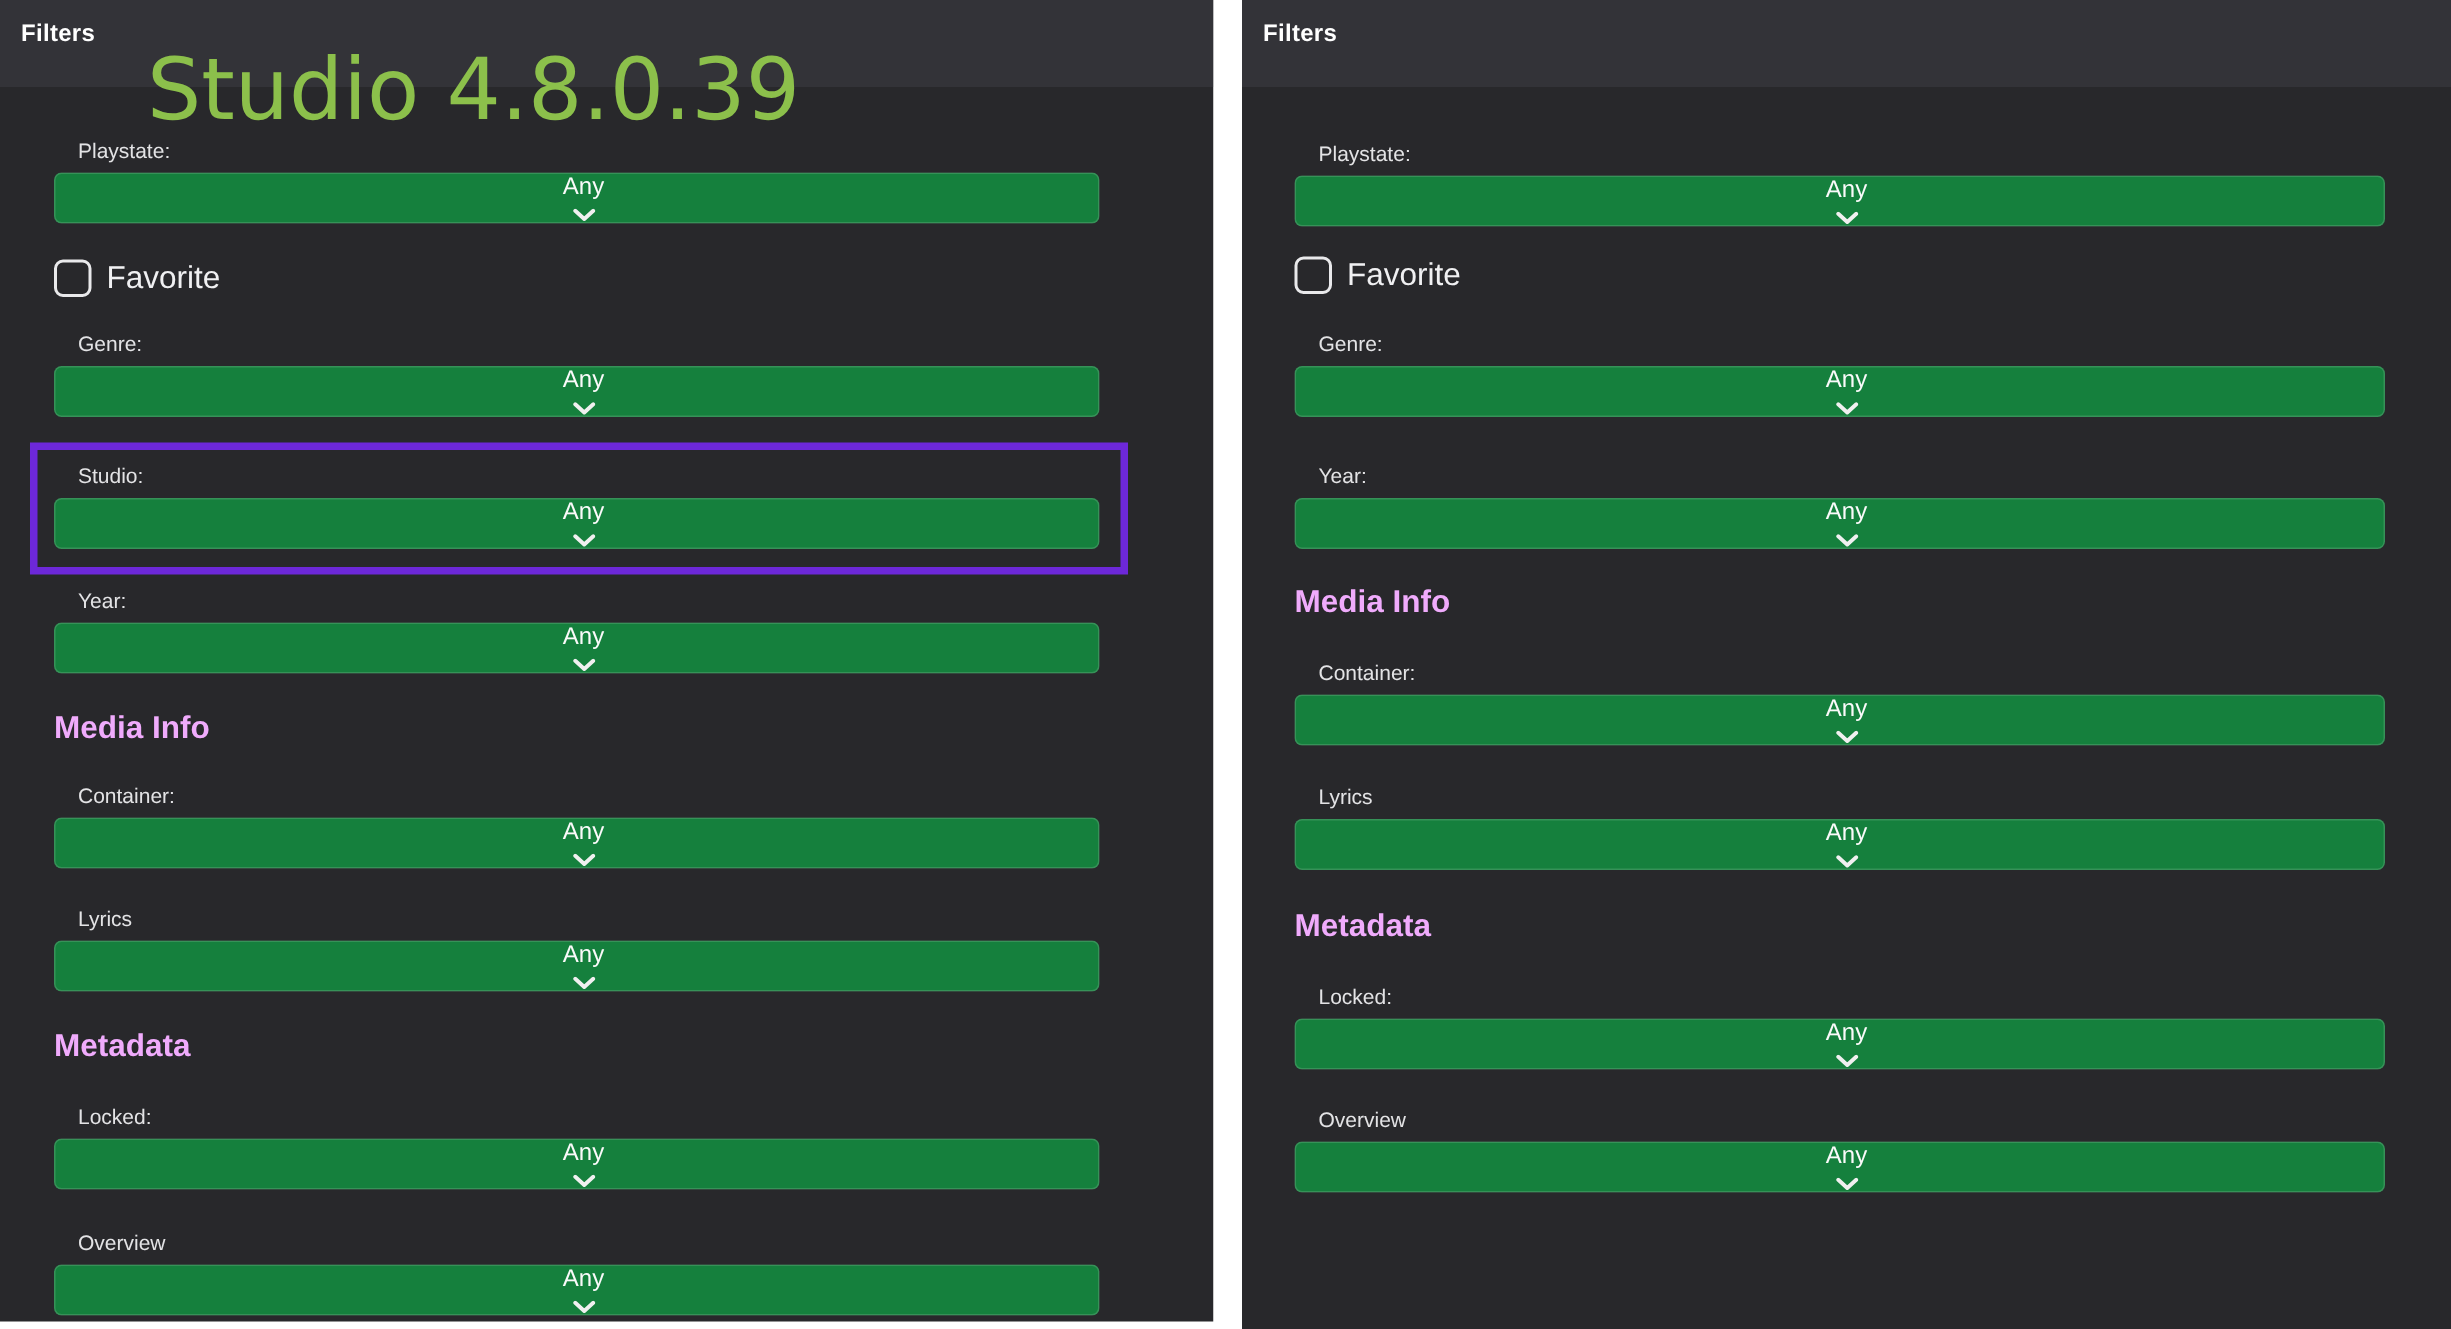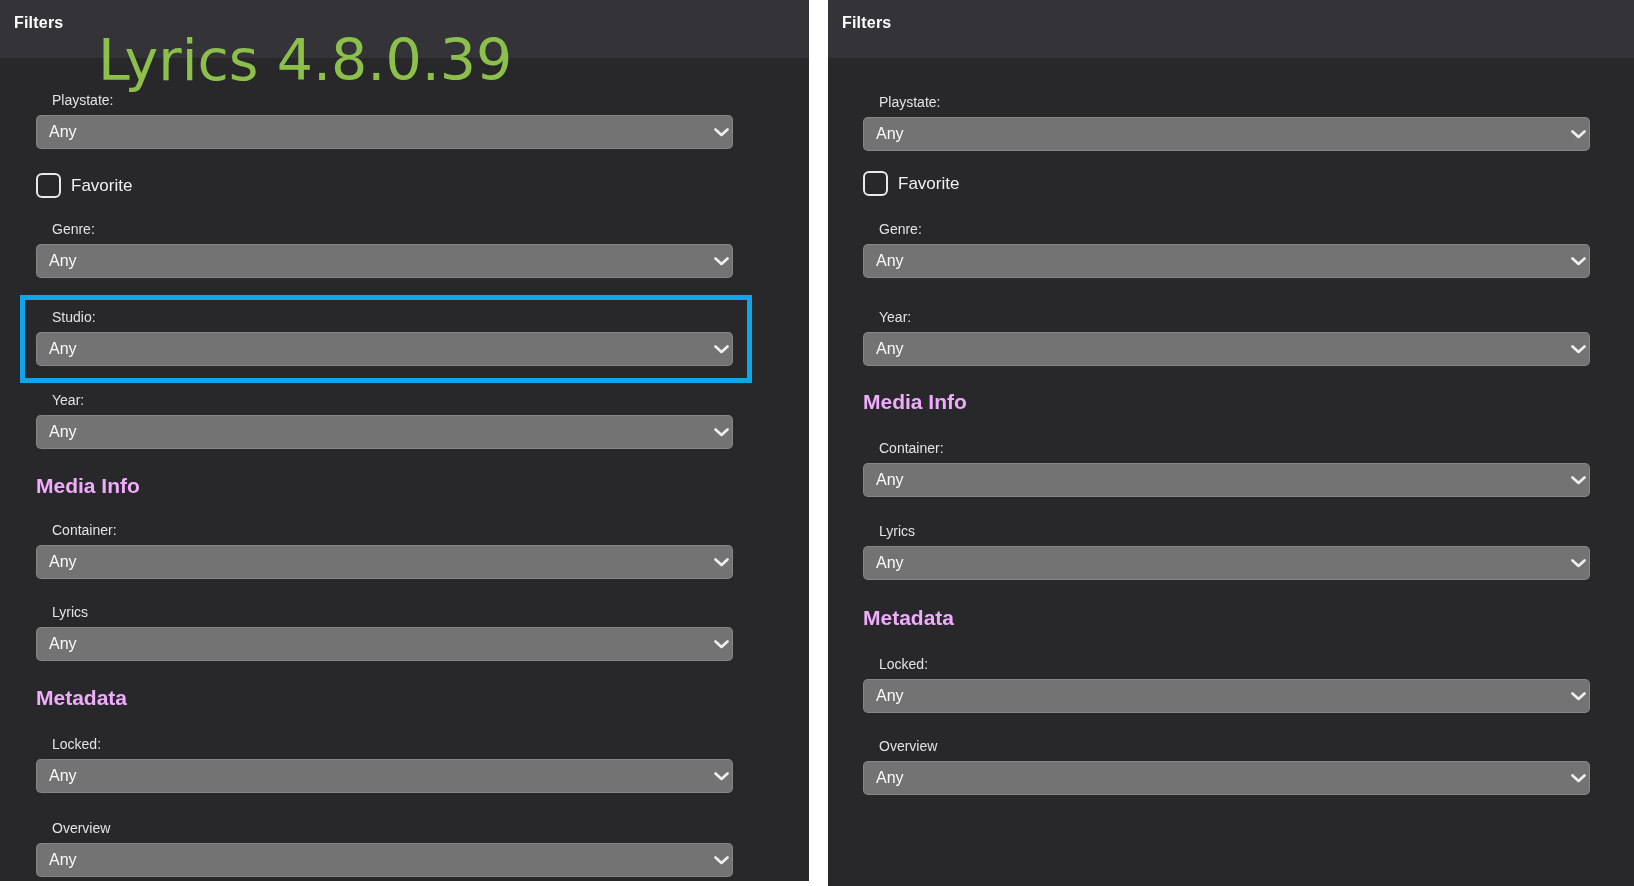--- a/index.html
+++ b/index.html
@@ -59,28 +59,29 @@
     display: block;
     color: #e3e3e5;
     font-size: 14px;
     line-height: 15px;
     margin-left: 16px;
     margin-bottom: 7px;
   }
   .select {
     height: 34px;
     width: 100%;
-    background: #737373;
+    background: #15803d;
     border: 1px solid rgba(255,255,255,0.14);
     border-radius: 5px;
     display: flex;
     align-items: center;
     justify-content: space-between;
     padding: 0 3px 0 12px;
     cursor: pointer;
+    flex-direction: column;
   }
   .select .val {
     color: #fafafa;
     font-size: 16px;
   }
   .chev { display: block; }
 
   .cb-row {
     display: flex;
     align-items: center;
@@ -88,31 +89,31 @@
   }
   .cb-box {
     width: 25px; height: 25px;
     border: 2px solid #e9e9eb;
     border-radius: 6px;
     background: transparent;
     flex: 0 0 auto;
   }
   .cb-label {
     color: #f0f0f2;
-    font-size: 17px;
+    font-size: 21px;
     margin-left: 10px;
   }
   .h2 {
     color: #f0abfc;
     font-size: 21px;
     font-weight: bold;
     line-height: 22px;
   }
   .highlight-box {
-    border: 5px solid #0ea5e9;
+    border: 5px solid #6d28d9;
     margin-left: -16px;
     margin-right: -19px;
     padding: 10px 14px 12px 11px;
   }
   .highlight-box .flabel { margin-top: 0; }
 
   
   .mt-first  { margin-top: 35px; }
   .mt-cb-l   { margin-top: 24px; }
   .mt-genre-l{ margin-top: 24px; }
@@ -133,21 +134,21 @@
   .mt-lock-r { margin-top: 28px; }
   .mt-ov-r   { margin-top: 26px; }
 </style>
 </head>
 <body>
 
 <div class="panel panel-left">
   <div class="panel-header">
     <span class="title">Filters</span>
   </div>
-  <div class="version-title">Lyrics 4.8.0.39</div>
+  <div class="version-title">Studio 4.8.0.39</div>
 
   <div class="panel-body">
     <div class="field-stack">
 
       <span class="flabel mt-first">Playstate:</span>
       <div class="select">
         <span class="val">Any</span>
         <svg class="chev" width="15" height="9" viewBox="0 0 15 9">
             <path d="M1.5 1.5 L7.5 7 L13.5 1.5" fill="none" stroke="#f0f0f0" stroke-width="2.6" stroke-linecap="round" stroke-linejoin="round"></path>
           </svg>

